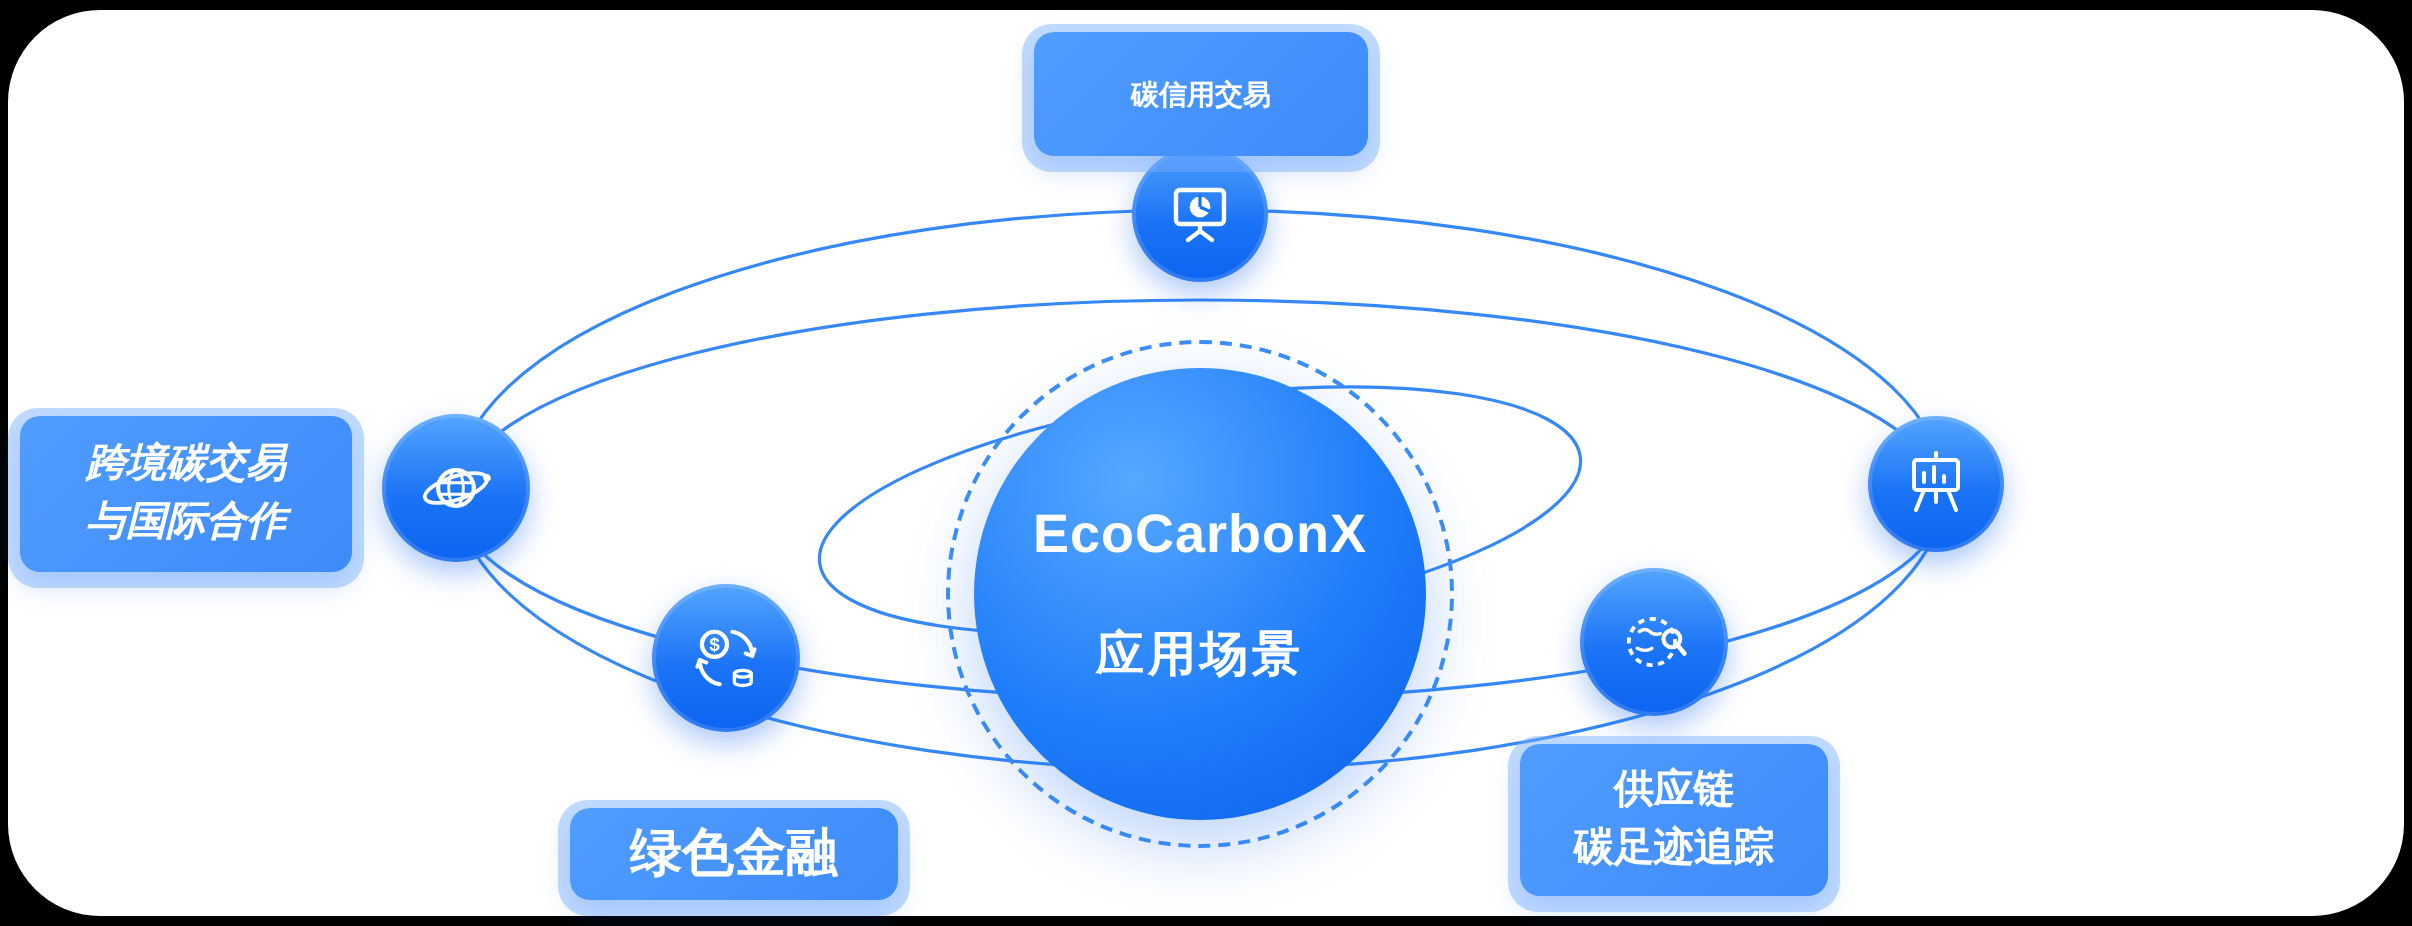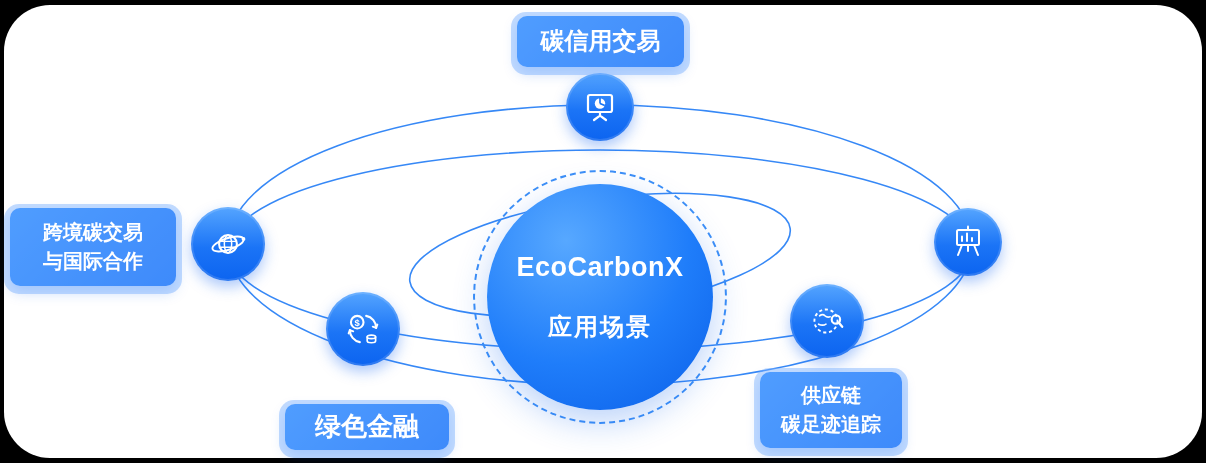--- a/index.html
+++ b/index.html
@@ -47,24 +47,24 @@
     position:absolute;z-index:4;isolation:isolate;
     background:linear-gradient(135deg,#2f8eff 0%,#0f6cf6 100%);
     border-radius:10px;color:#fff;font-weight:700;font-size:20px;line-height:1.45;
     display:flex;align-items:center;justify-content:center;text-align:center;
     white-space:pre-line;box-shadow:0 6px 14px rgba(25,105,240,.25);
   }
   .pill::before{
     content:"";position:absolute;left:-6px;right:-6px;top:-4px;bottom:-8px;
     background:rgba(120,175,255,.45);border-radius:15px;z-index:-1;
   }
-  .pill-top{left:517px;top:16px;width:167px;height:51px;font-size:24px;}
-  .pill-left{left:10px;top:208px;width:166px;height:78px;}
+  .pill-top{left:517px;top:16px;width:167px;height:62px;font-size:14px;}
+  .pill-left{left:10px;top:208px;width:166px;height:78px;font-style:italic;}
   .pill-bottom-left{left:285px;top:384px;width:164px;height:46px;font-size:26px;margin-top:20px;}
-  .pill-bottom-right{left:760px;top:372px;width:142px;height:76px;}
+  .pill-bottom-right{left:760px;top:372px;width:154px;height:76px;}
   .pill-right{left:1036px;top:208px;width:164px;height:78px;}
 
   .icon-svg{display:block;}
 </style>
 </head>
 <body>
 
 <div class="stage">
   <div class="canvas"></div>
 

